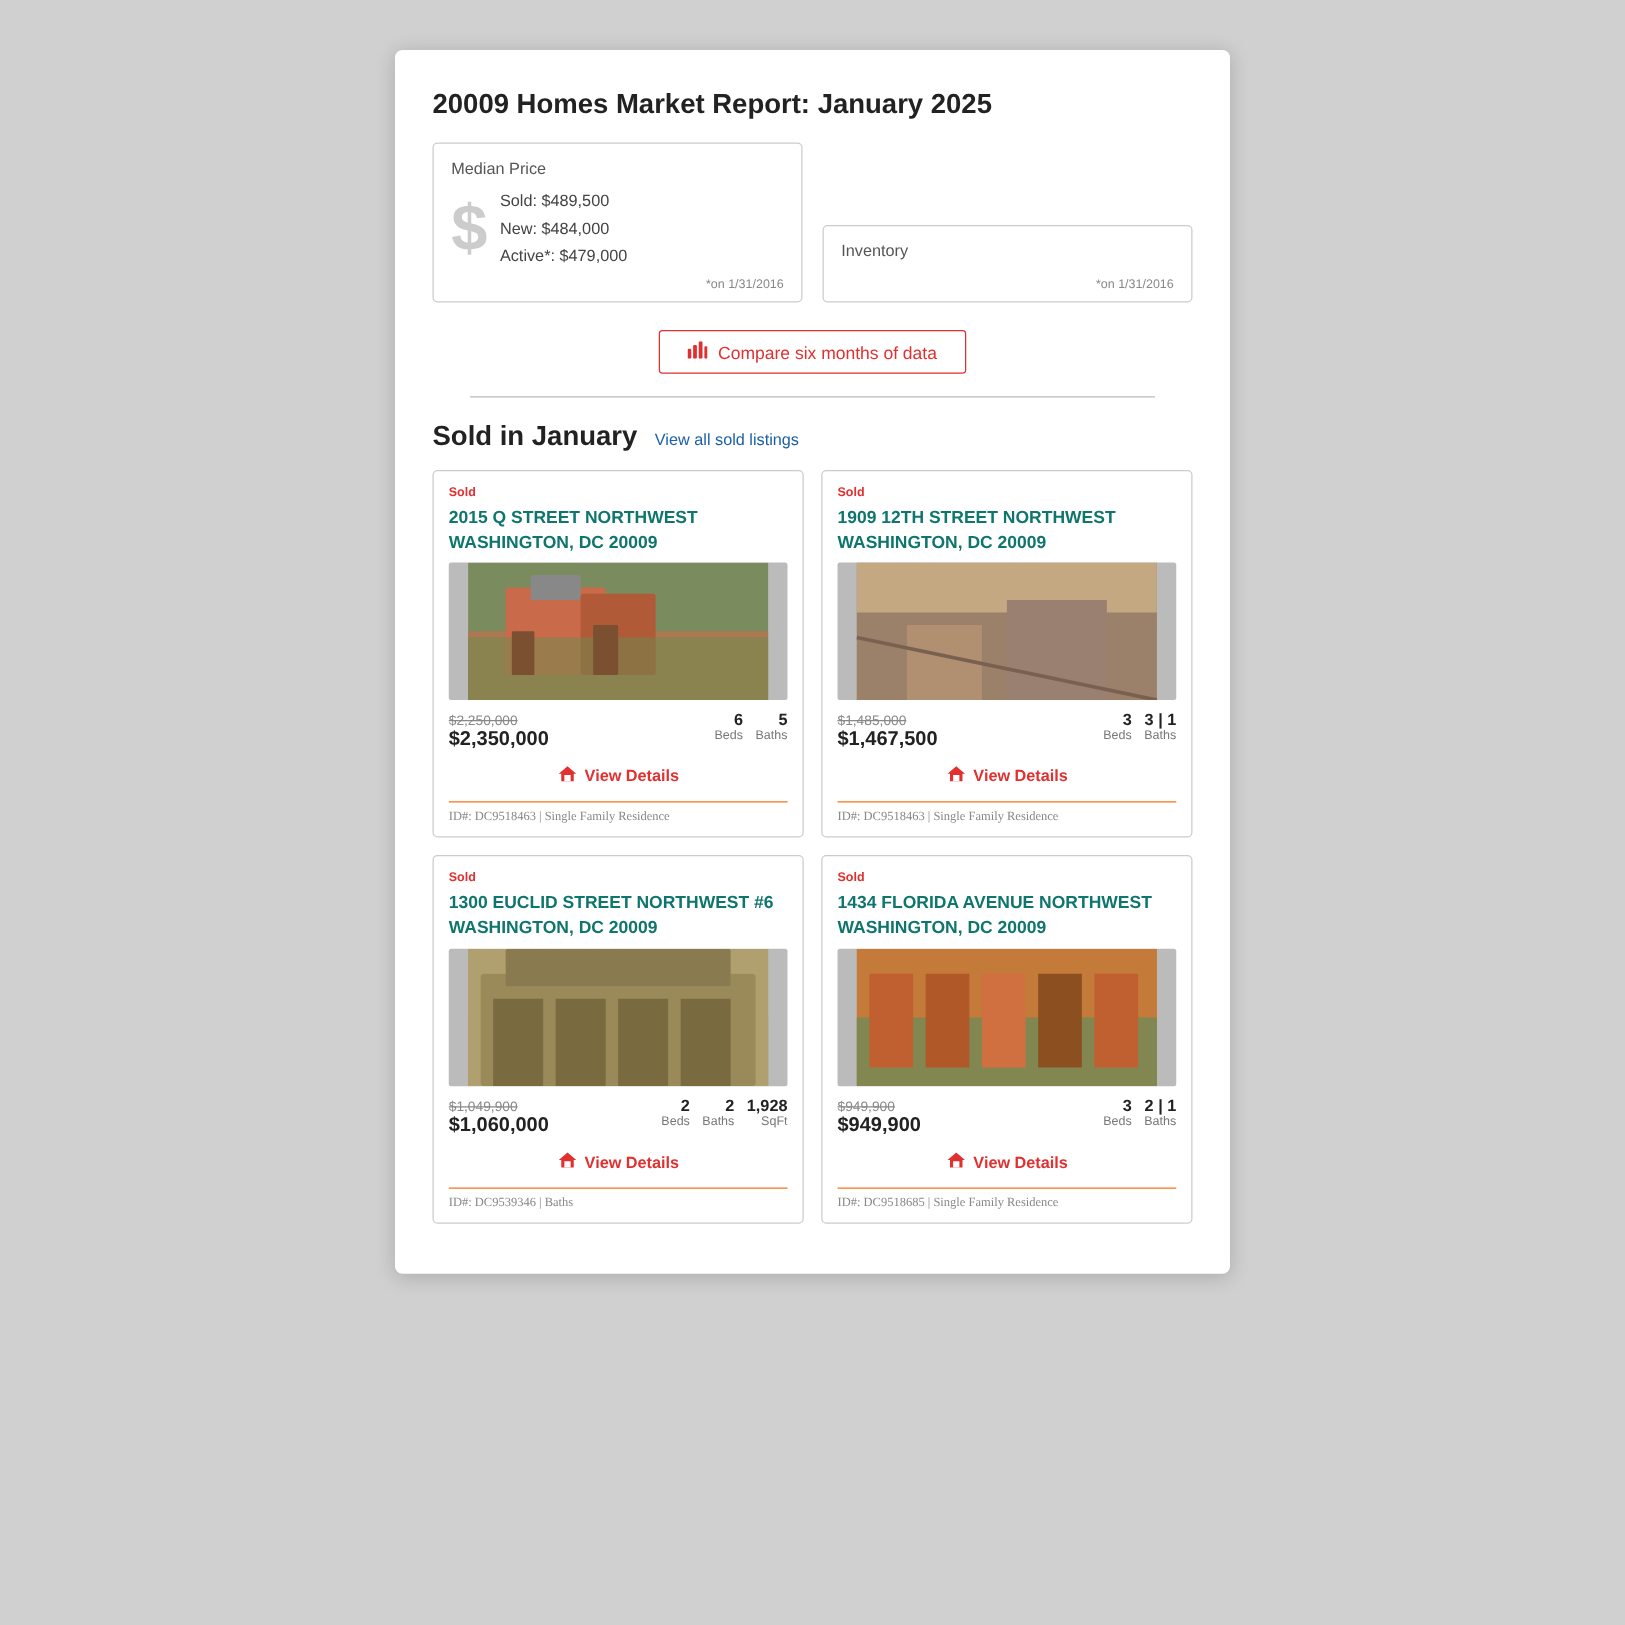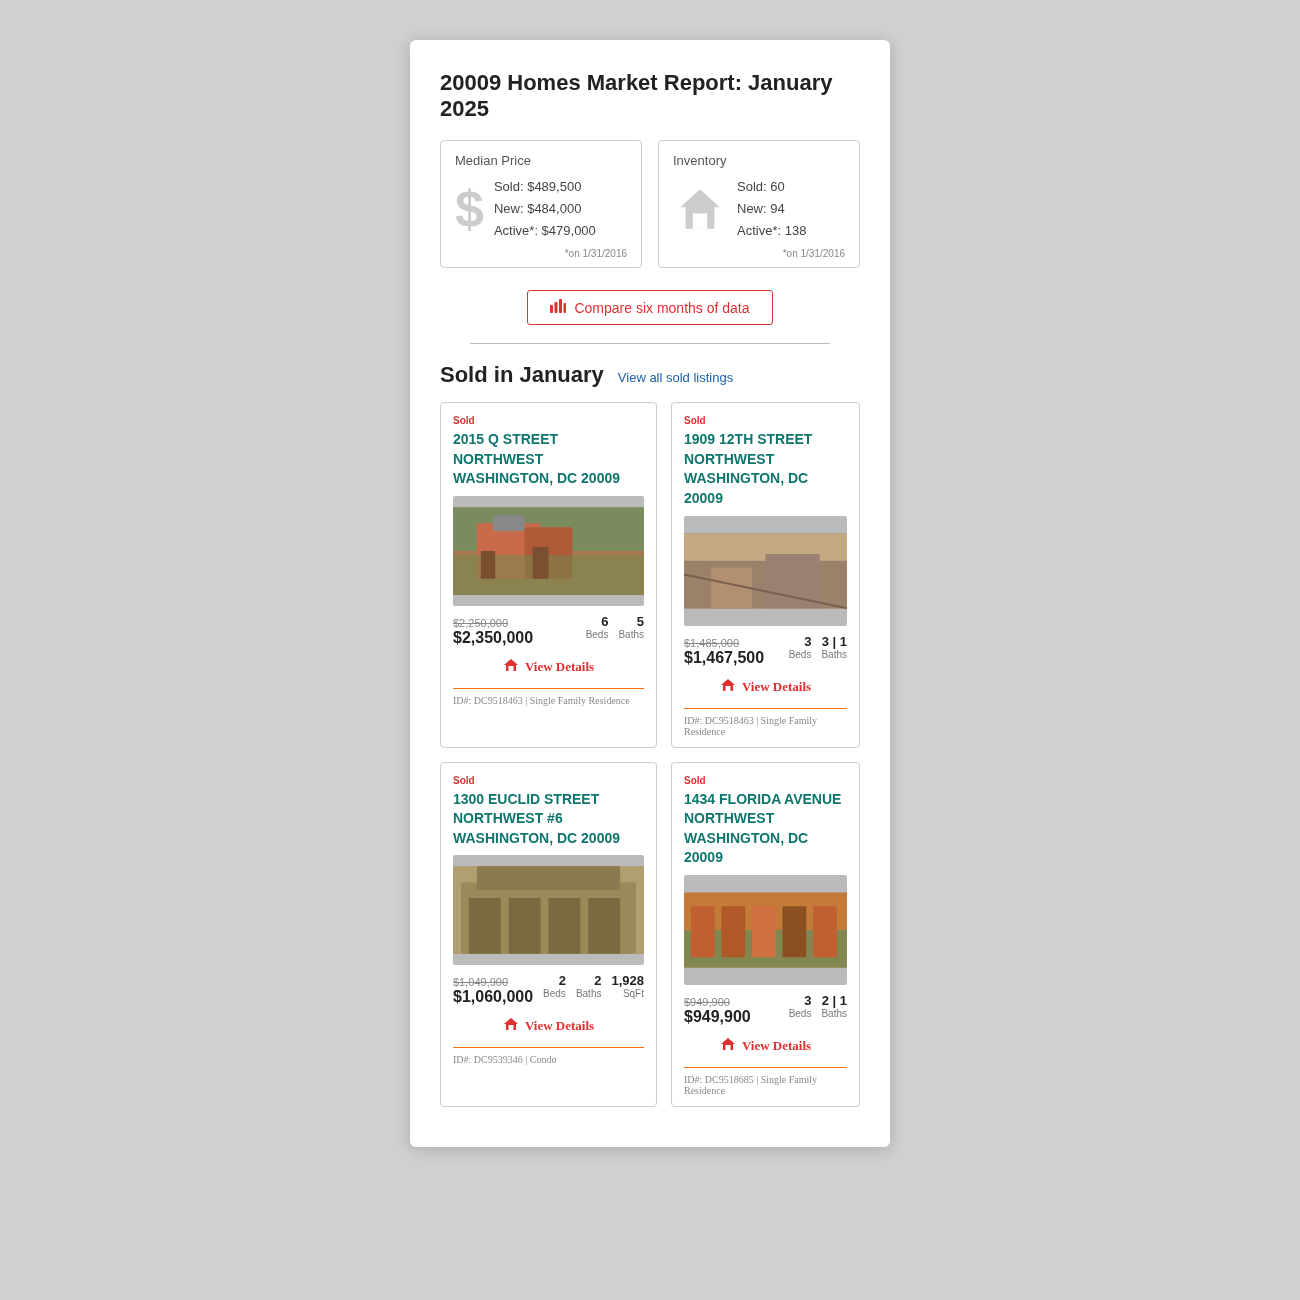--- a/index.html
+++ b/index.html
@@ -7,21 +7,21 @@
       background: #d0d0d0;
       font-family: Arial, Helvetica, sans-serif;
       display: flex;
       justify-content: center;
       align-items: flex-start;
       min-height: 1300px;
       padding: 40px 0;
     }
     .page-container {
       background: #fff;
-      width: 480px;
+      width: 668px;
       border-radius: 6px;
       box-shadow: 0 2px 16px rgba(0,0,0,0.18);
       padding: 30px 30px 40px 30px;
       position: relative;
     }
     .report-title {
       font-size: 22px;
       font-weight: bold;
       color: #222;
       margin-bottom: 18px;
@@ -180,21 +180,20 @@
       gap: 6px;
       color: #e03030;
       font-size: 13px;
       font-weight: bold;
       cursor: pointer;
       background: none;
       border: none;
       width: 100%;
       margin: 4px 0 8px 0;
       padding: 4px 0;
-      font-family: Liberation Serif, serif;
     }
     .listing-id {
       font-size: 10px;
       color: #888;
       border-top: 1px solid #f97316;
       padding-top: 6px;
       margin-top: 2px;
       font-family: Liberation Serif, serif;
     }
     
@@ -234,31 +233,20 @@
           <div>Sold: $489,500</div>
           <div>New: $484,000</div>
           <div>Active*: $479,000</div>
         </div>
       </div>
       <div class="stat-footnote">*on 1/31/2016</div>
     </div>
 
     <div class="stat-box">
       <div class="stat-box-title">Inventory</div>
-      <div class="stat-box-inner">
-        <svg class="house-svg" viewBox="0 0 60 60" fill="none">
-          <polygon points="30,8 8,28 14,28 14,52 46,52 46,28 52,28" fill="#ccc"></polygon>
-          <rect x="22" y="35" width="16" height="17" fill="#fff"></rect>
-        </svg>
-        <div class="stat-values">
-          <div>Sold: 60</div>
-          <div>New: 94</div>
-          <div>Active*: 138</div>
-        </div>
-      </div>
       <div class="stat-footnote">*on 1/31/2016</div>
     </div>
   </div>
 
   <div class="compare-btn-row">
     <button class="compare-btn">
       <span>
         <svg width="16" height="14" viewBox="0 0 16 14" fill="#e03030">
           <rect x="0" y="6" width="3" height="8" rx="1"></rect>
           <rect x="4.5" y="3" width="3" height="11" rx="1"></rect>
@@ -415,21 +403,21 @@
     </div>
     <button class="view-details-btn">
       <span style="color:#e03030;font-size:14px;">
         <svg width="16" height="14" viewBox="0 0 16 14" fill="#e03030">
           <polygon points="8,1 1,7 3,7 3,13 13,13 13,7 15,7"></polygon>
           <rect x="5.5" y="8" width="5" height="5" fill="#fff"></rect>
         </svg>
       </span>
       <span>View Details</span>
     </button>
-    <div class="listing-id">ID#: DC9539346 | Condo</div>
+    <div class="listing-id">ID#: DC9539346 | Baths</div>
   </div>
       <div class="listing-card">
     <div class="listing-status">Sold</div>
     <a class="listing-address">1434 FLORIDA AVENUE NORTHWEST<br>WASHINGTON, DC 20009</a>
     <div class="listing-img">
       <svg viewBox="0 0 240 110" xmlns="http://www.w3.org/2000/svg">
         <rect width="240" height="110" fill="#c47a3a"></rect>
         <rect x="0" y="55" width="240" height="55" fill="#6b8c5a" opacity="0.6"></rect>
 
           <rect x="0" y="0" width="240" height="110" fill="#c47a3a" opacity="0.8"></rect>

